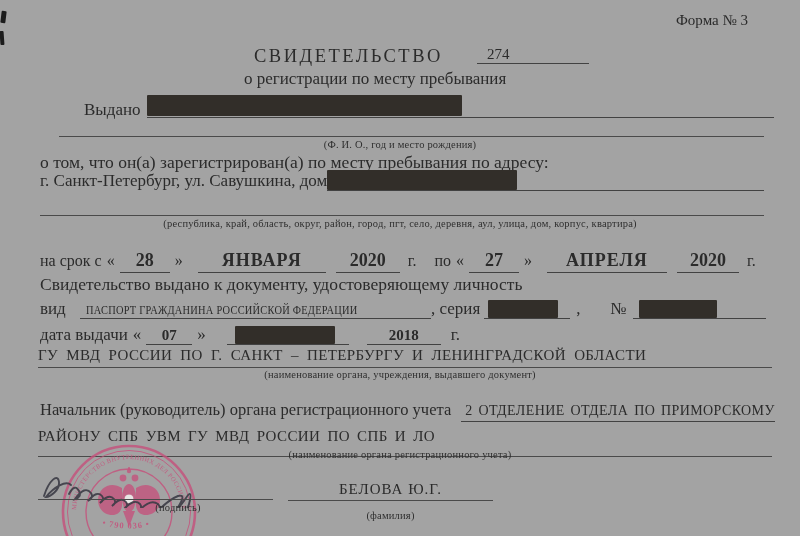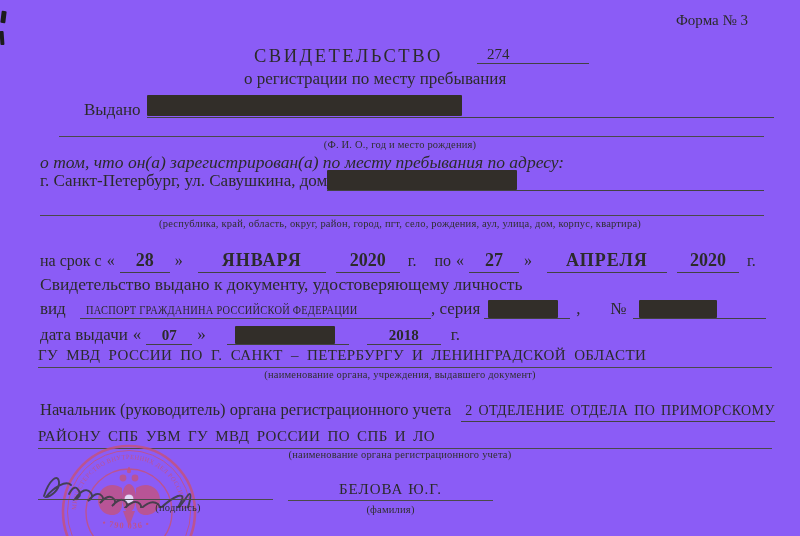--- a/index.html
+++ b/index.html
@@ -1,18 +1,18 @@
 <!DOCTYPE html>
 <html><head>
 <meta charset="utf-8">
 <style>
   html,body{margin:0;padding:0;background:#e8e6e2;}
   .page{
     position:relative;width:800px;height:536px;overflow:hidden;
-    background:#8b5cf6;
+    background:#a3a3a3;
     font-family:"Liberation Serif","DejaVu Serif",serif;
     color:#2b2b2b;
   }
   .abs{position:absolute;}
   .caption{font-size:10.5px;color:#2f2f2f;text-align:center;letter-spacing:.2px;}
   .rule{border-top:1.8px solid #4a4a4a;height:0;}
   .cell{border-bottom:1.5px solid #424242;}
   .redact{background:#322e29;border-radius:1px;}
   .caps{letter-spacing:.4px;}
   .row{display:flex;align-items:flex-end;}
@@ -27,21 +27,21 @@
   
   #row-issued{top:95px;left:84px;right:26px;}
   #row-issued .label{font-size:17px;margin-right:6px;line-height:1;}
   #issued-line{flex:1;display:flex;align-items:flex-end;border-bottom:1.5px solid #424242;padding-bottom:1px;}
   #issued-redact{width:315px;height:21px;}
   #issued-suffix{font-size:14.5px;font-weight:bold;letter-spacing:.2px;margin-left:3px;line-height:1.25;}
 
   #rule-fio{top:136px;left:59px;right:36px;}
   #cap-fio{top:139px;left:0;right:0;}
 
-  #row-statement{top:152px;left:40px;font-size:17.5px;font-style:italic;}
+  #row-statement{top:152px;left:40px;font-size:17.5px;}
 
   #row-address{top:170px;left:40px;right:36px;}
   #row-address .label{font-size:17px;line-height:1.1;}
   #addr-line{flex:1;display:flex;align-items:flex-end;border-bottom:1.5px solid #424242;}
   #addr-redact{width:190px;height:20px;}
 
   #rule-addr{top:215px;left:40px;right:36px;border-top:1.5px solid #4a4a4a;height:0;}
   #cap-addr{top:218px;left:0;right:0;}
 
   
@@ -80,29 +80,29 @@
   #id-suffix{margin-left:10px;}
 
   
   #row-authority{top:347px;left:38px;right:28px;border-bottom:1.5px solid #4a4a4a;padding-bottom:3px;font-size:15px;word-spacing:4px;white-space:nowrap;}
   #cap-authority{top:369px;left:0;right:0;}
 
   
   #row-head{top:400px;left:40px;right:28px;align-items:baseline;}
   #row-head .label{font-size:16.5px;white-space:nowrap;}
   #head-office1{flex:1;margin-left:10px;font-size:14px;word-spacing:2px;padding-bottom:2px;text-align:left;padding-left:4px;white-space:nowrap;}
-  #row-head2{top:428px;left:38px;right:28px;border-bottom:1.5px solid #4a4a4a;padding-bottom:3px;font-size:15px;word-spacing:3px;}
+  #row-head2{top:428px;left:38px;right:28px;border-bottom:1.5px solid #4a4a4a;padding-bottom:11px;font-size:15px;word-spacing:3px;}
   #cap-head{top:449px;left:0;right:0;}
 
   
   #line-sign{top:499px;left:38px;width:235px;border-top:1.5px solid #4a4a4a;height:0;}
   #cap-sign{top:502px;left:118px;width:120px;}
   #name-block{top:481px;left:288px;width:205px;text-align:center;}
   #name-text{font-size:15px;letter-spacing:1px;border-bottom:1.5px solid #4a4a4a;padding-bottom:2px;}
-  #cap-name{margin-top:3px;}
+  #cap-name{margin-top:9px;}
 
   #stamp-svg{top:440px;left:54px;}
   #sign-svg{top:458px;left:36px;}
 
   .mark1{left:1px;top:11px;width:5px;height:12px;transform:rotate(7deg);}
   .mark2{left:0;top:31px;width:4px;height:14px;transform:rotate(-4deg);}
 </style>
 </head>
 <body>
 
@@ -127,21 +127,21 @@
   <div class="abs caption" id="cap-fio">(Ф. И. О., год и место рождения)</div>
 
   <div class="abs" id="row-statement">о том, что он(а) зарегистрирован(а) по месту пребывания по адресу:</div>
   <div class="abs row" id="row-address">
     <span class="label">г. Санкт-Петербург, ул. Савушкина, дом</span>
     <div id="addr-line">
       <div class="redact" id="addr-redact"></div>
     </div>
   </div>
   <div class="abs" id="rule-addr"></div>
-  <div class="abs caption" id="cap-addr">(республика, край, область, округ, район, город, пгт, село, рождения, аул, улица, дом, корпус, квартира)</div>
+  <div class="abs caption" id="cap-addr">(республика, край, область, округ, район, город, пгт, село, деревня, аул, улица, дом, корпус, квартира)</div>
 
   <div class="abs row" id="row-period">
     <span>на срок с</span>
     <span class="q">«</span>
     <span class="cell" id="p-day1">28</span>
     <span class="q">»</span>
     <span class="cell" id="p-month1">ЯНВАРЯ</span>
     <span class="cell" id="p-year1">2020</span>
     <span>г.</span>
     <span id="p-gap"></span>

